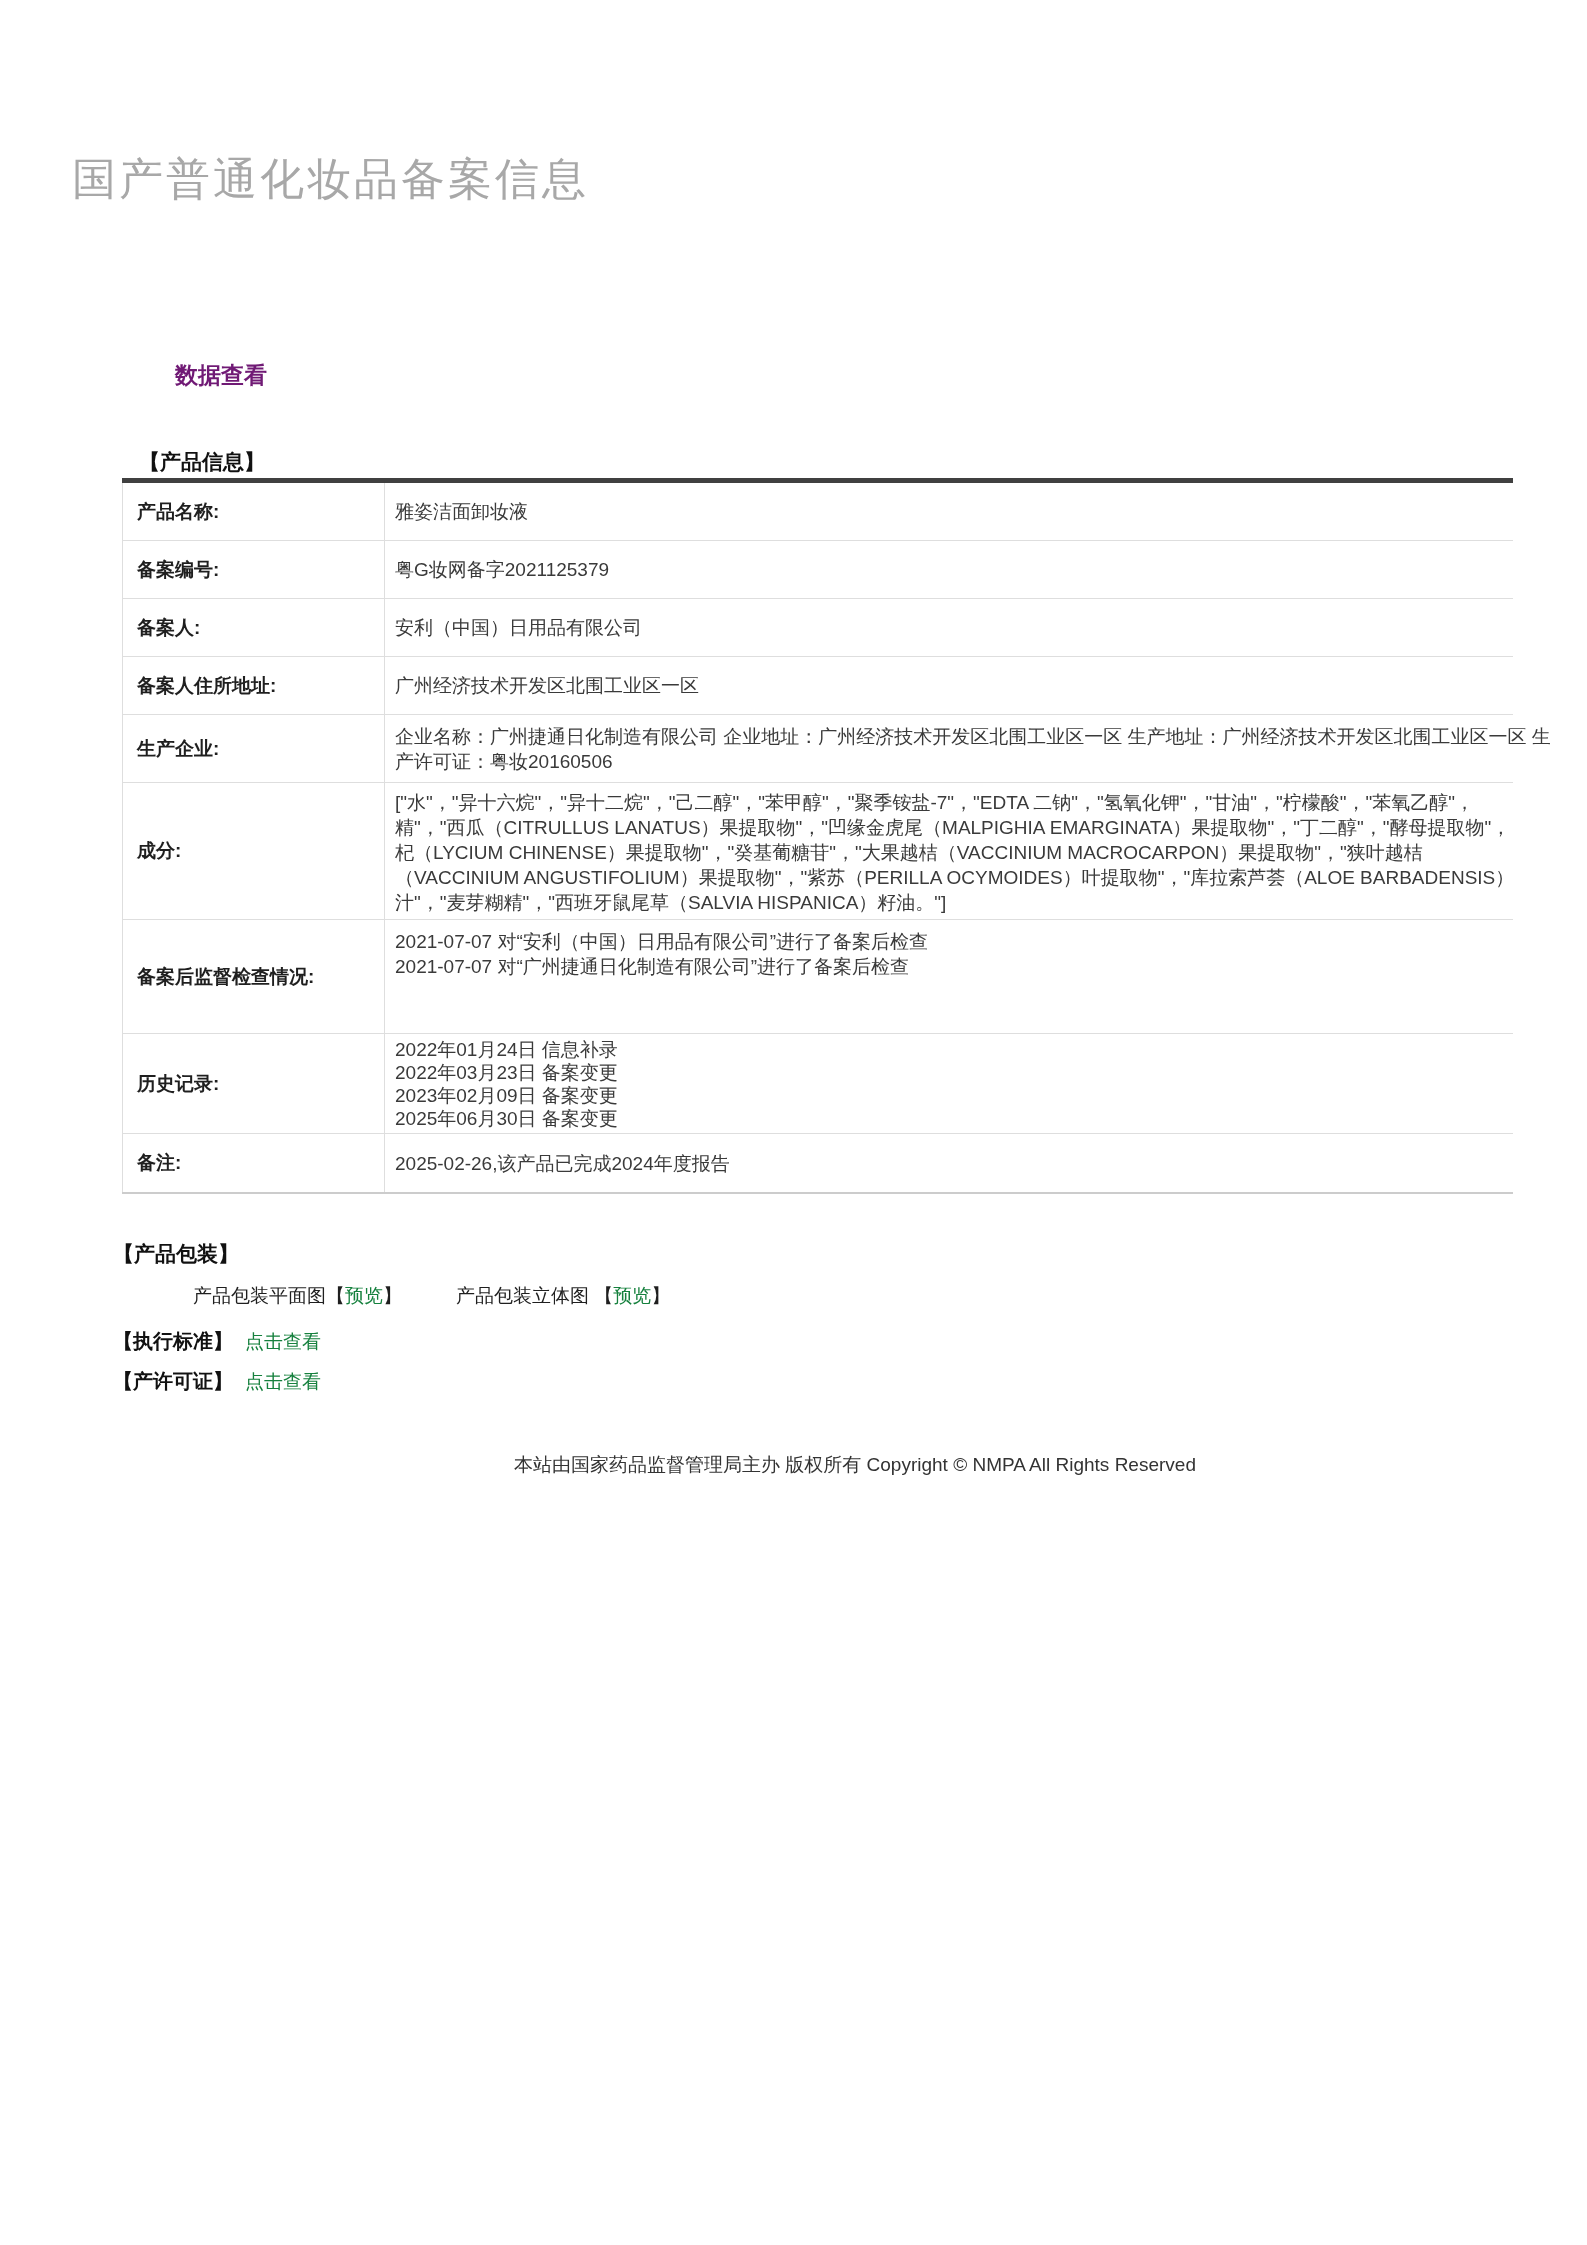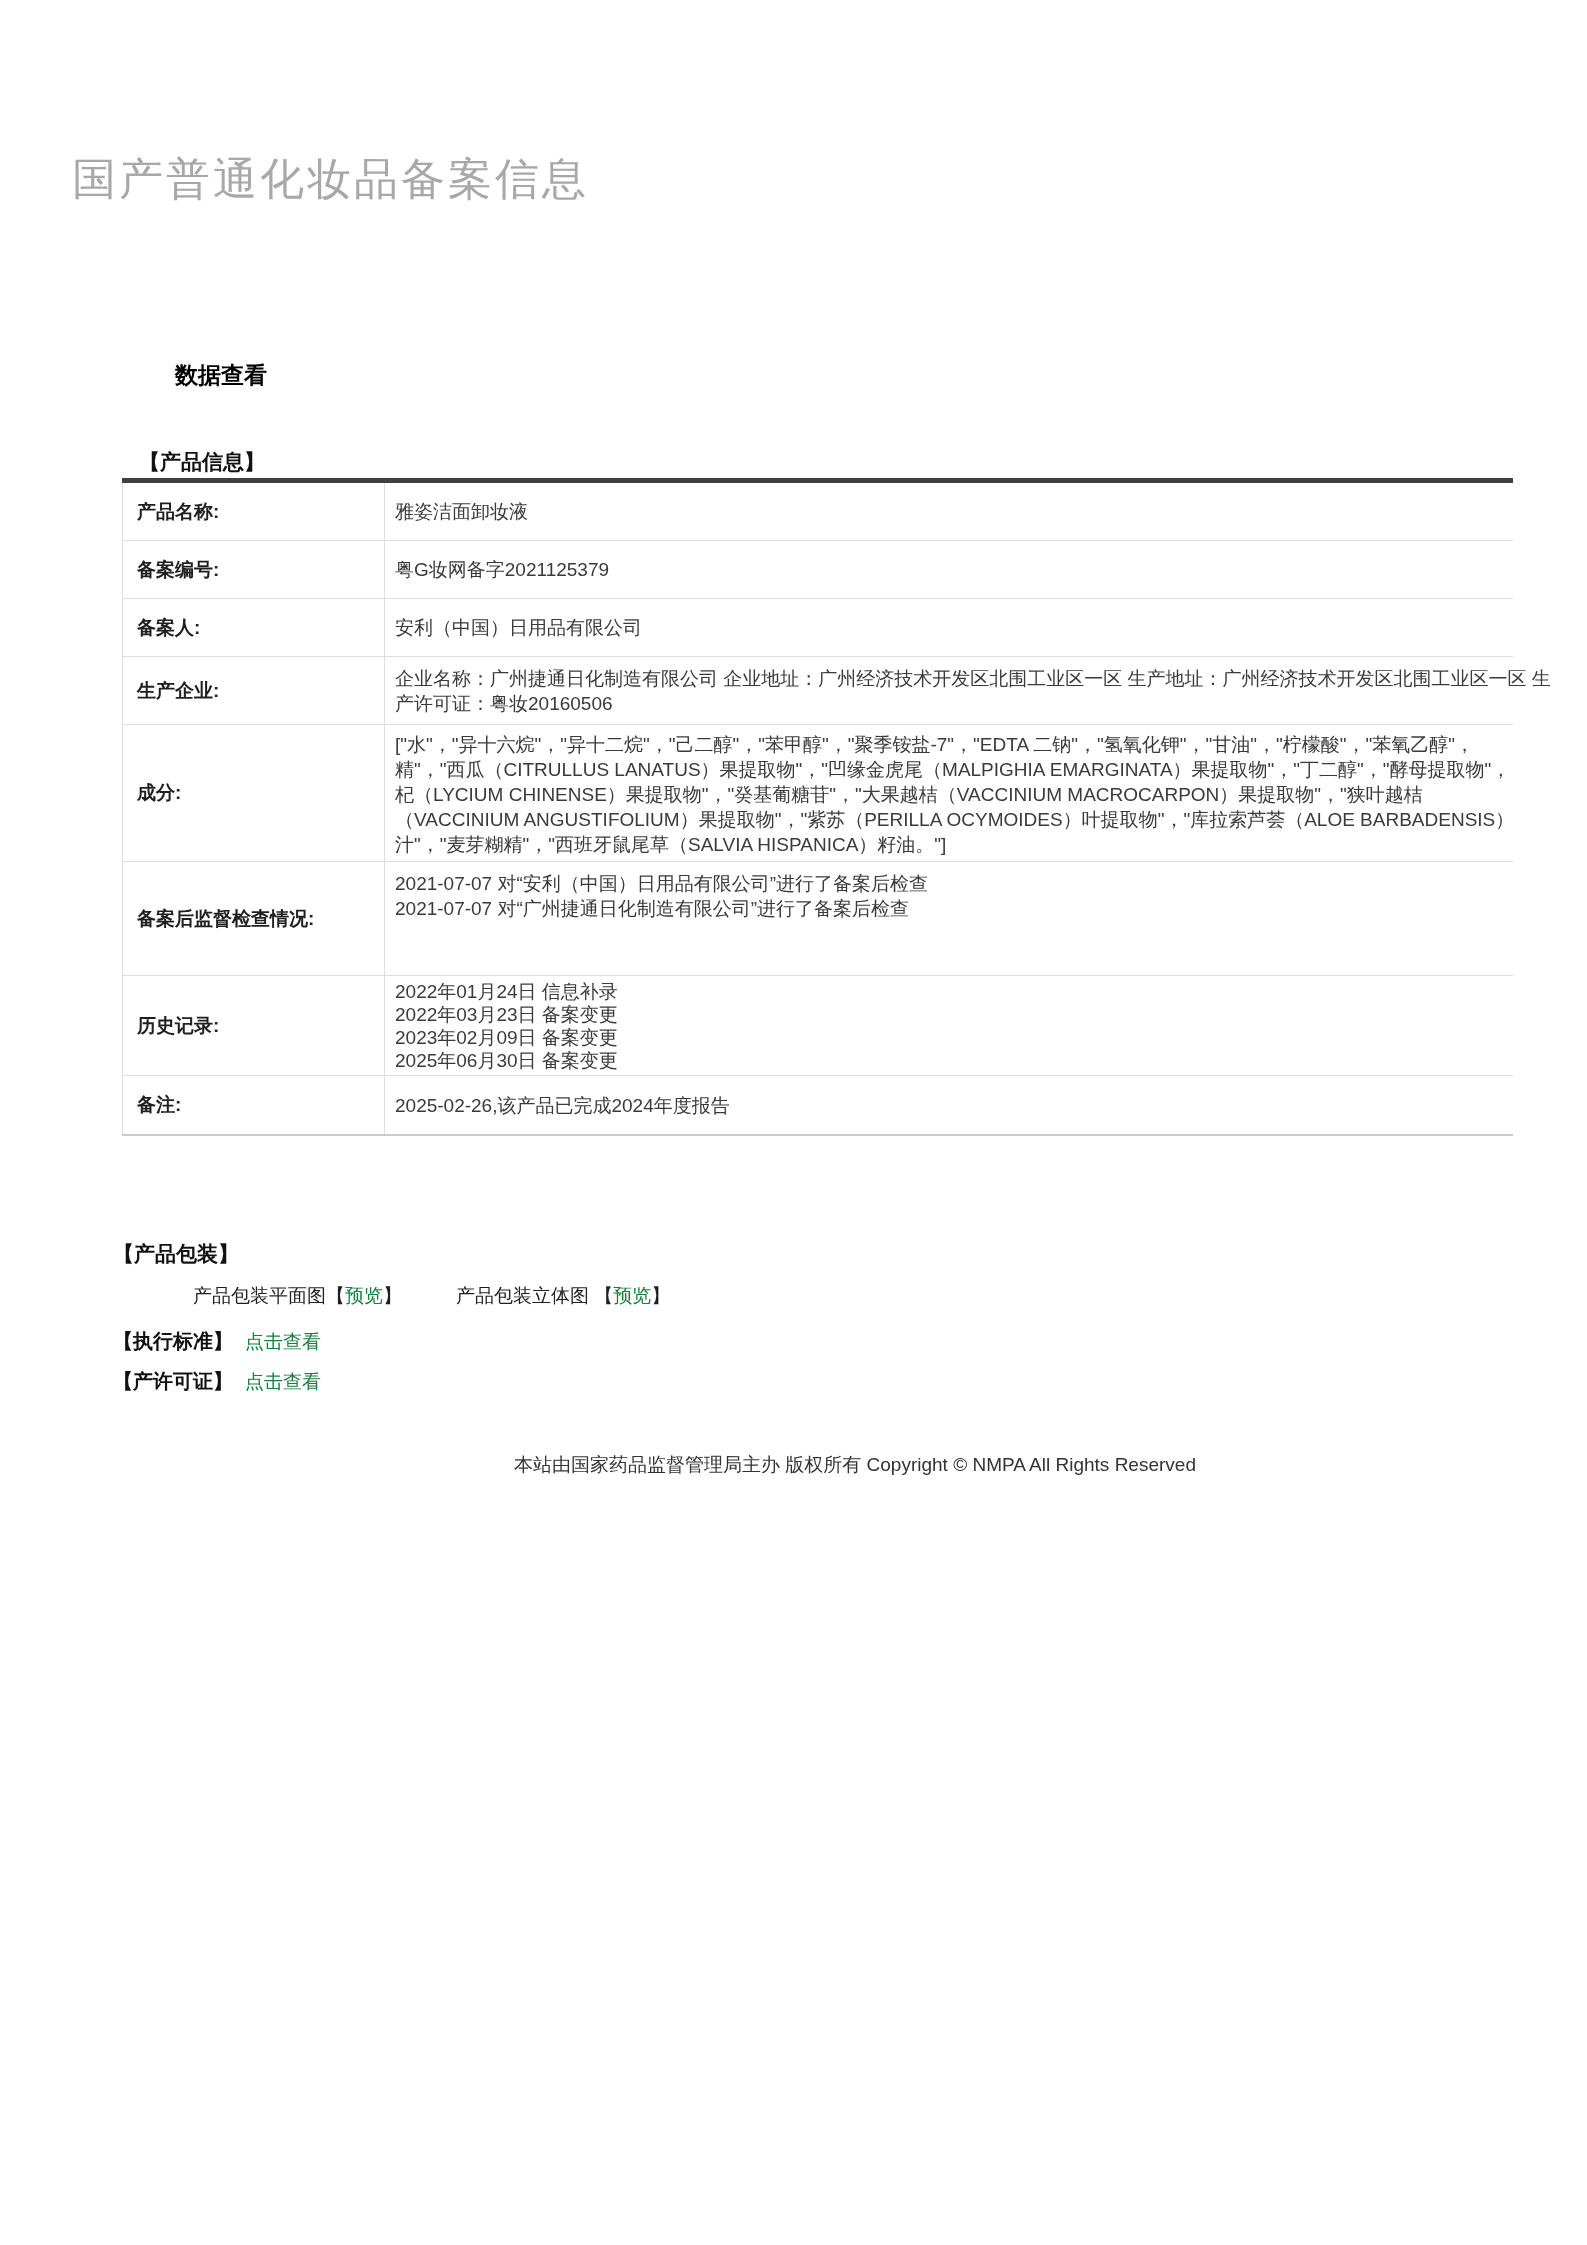--- a/index.html
+++ b/index.html
@@ -30,21 +30,21 @@
     color: #a8a8a8;
     letter-spacing: 3px;
     white-space: nowrap;
   }
   .data-tab {
     position: absolute;
     top: 360px;
     left: 175px;
     font-size: 23px;
     font-weight: 700;
-    color: #000000;
+    color: #701a75;
     white-space: nowrap;
     cursor: pointer;
   }
   .section-title {
     position: absolute;
     left: 113px;
     font-size: 21px;
     font-weight: 700;
     color: #111;
     white-space: nowrap;
@@ -163,20 +163,26 @@
         <td class="cell-value">
             <div class="val">粤G妆网备字2021125379</div>
           </td>
       </tr>
       <tr class="r4">
         <td class="cell-label">备案人:</td>
         <td class="cell-value">
             <div class="val">安利（中国）日用品有限公司</div>
           </td>
       </tr>
+      <tr class="r5">
+        <td class="cell-label">备案人住所地址:</td>
+        <td class="cell-value">
+            <div class="val">广州经济技术开发区北围工业区一区</div>
+          </td>
+      </tr>
       <tr class="r6">
         <td class="cell-label">生产企业:</td>
         <td class="cell-value">
             <div class="val">企业名称：广州捷通日化制造有限公司 企业地址：广州经济技术开发区北围工业区一区 生产地址：广州经济技术开发区北围工业区一区 生
 产许可证：粤妆20160506</div>
           </td>
       </tr>
       <tr class="r7">
         <td class="cell-label">成分:</td>
         <td class="cell-value">

